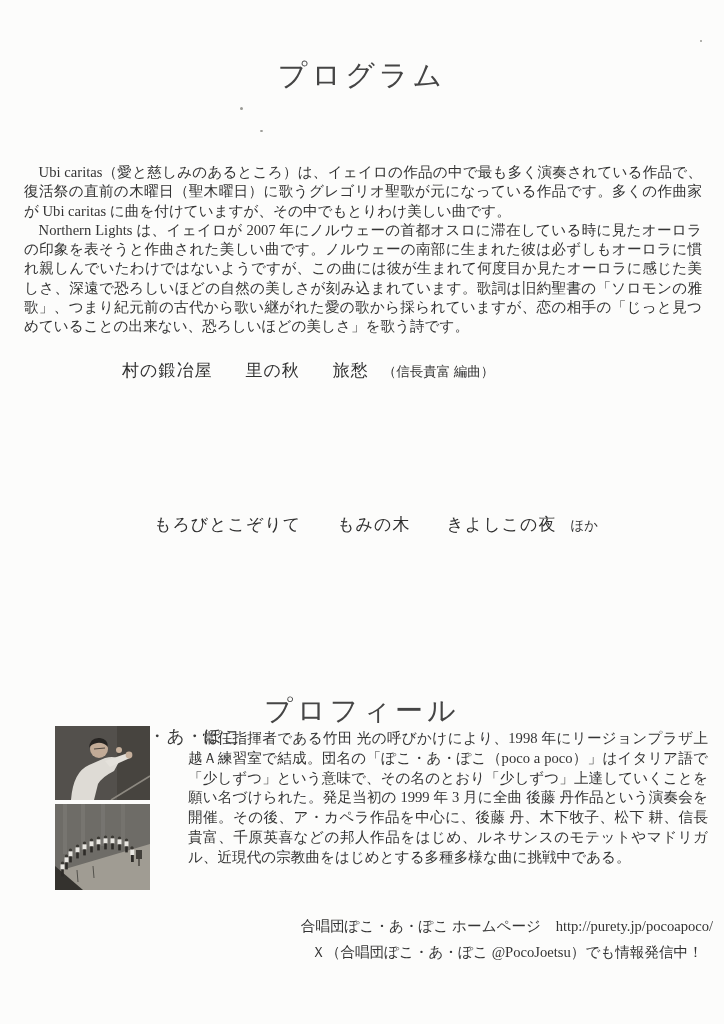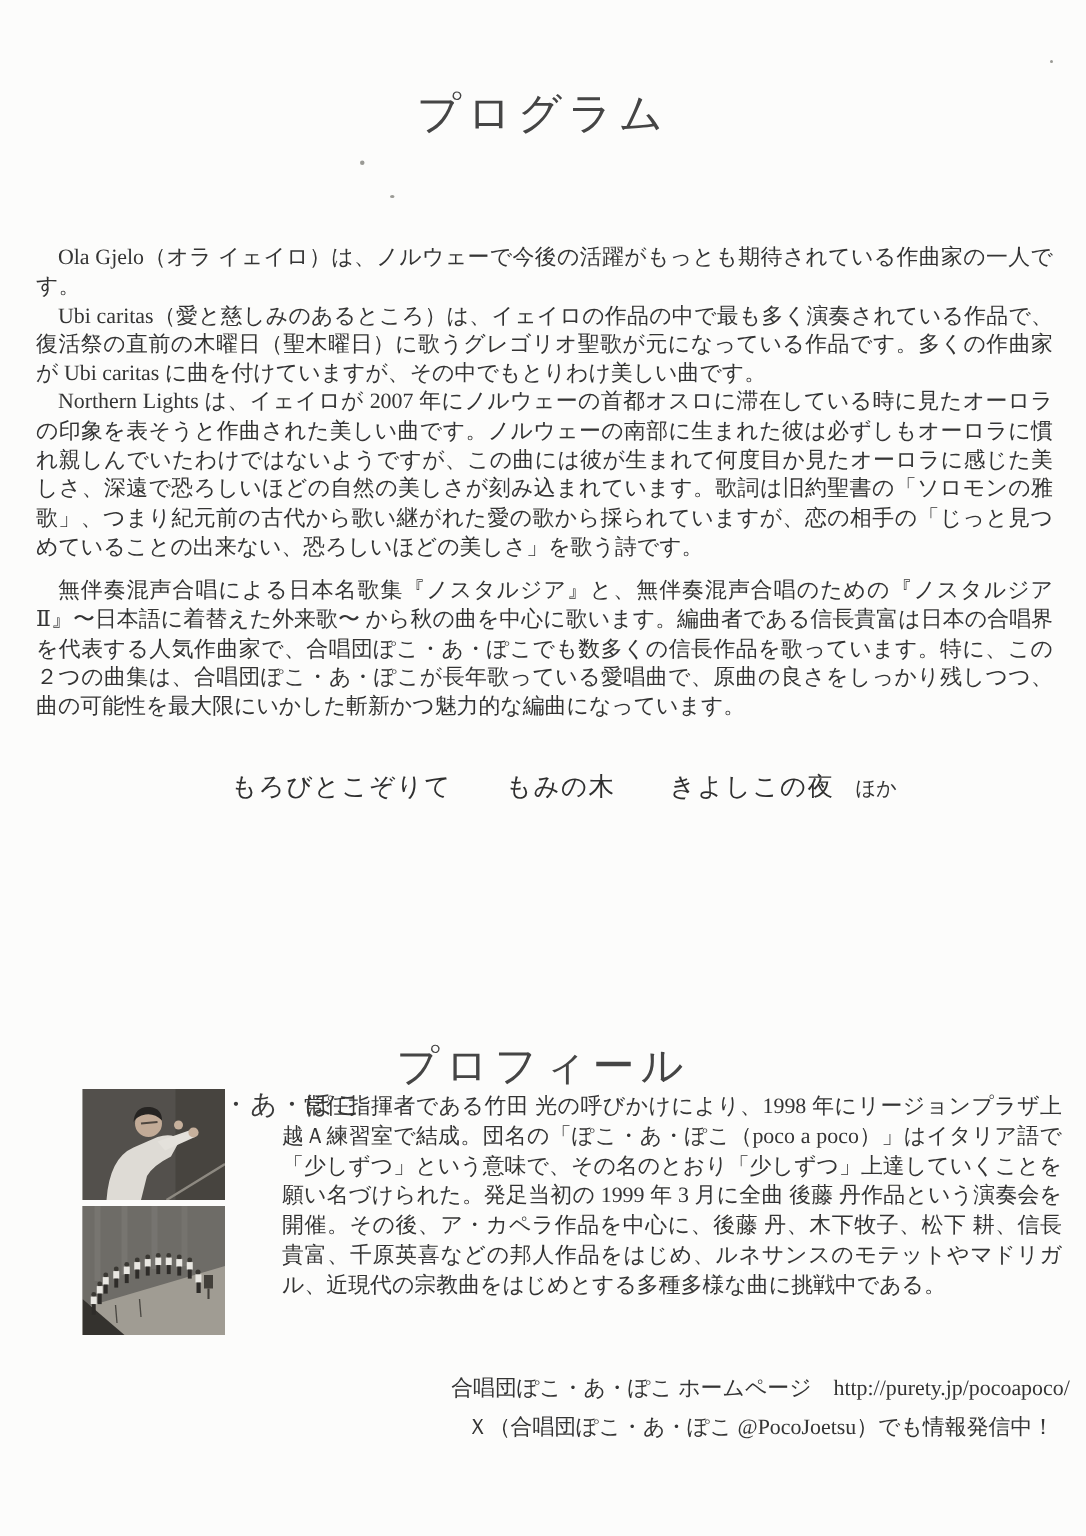--- a/index.html
+++ b/index.html
@@ -49,27 +49,26 @@
   .speck{position:absolute;background:#9a9a95;border-radius:50%;}
 </style>
 </head>
 <body>
 
 <div class="page">
 
   <div class="big-title" id="program-title">プログラム</div>
 
   <div class="body-block" style="top:163px;">
-    <p>Ola Gjelo（オラ イェイロ）は、ノルウェーで今後の活躍がもっとも期待されている作曲家の一人です。</p>
     <p>Ubi caritas（愛と慈しみのあるところ）は、イェイロの作品の中で最も多く演奏されている作品で、復活祭の直前の木曜日（聖木曜日）に歌うグレゴリオ聖歌が元になっている作品です。多くの作曲家が Ubi caritas に曲を付けていますが、その中でもとりわけ美しい曲です。</p>
     <p>Northern Lights は、イェイロが 2007 年にノルウェーの首都オスロに滞在している時に見たオーロラの印象を表そうと作曲された美しい曲です。ノルウェーの南部に生まれた彼は必ずしもオーロラに慣れ親しんでいたわけではないようですが、この曲には彼が生まれて何度目か見たオーロラに感じた美しさ、深遠で恐ろしいほどの自然の美しさが刻み込まれています。歌詞は旧約聖書の「ソロモンの雅歌」、つまり紀元前の古代から歌い継がれた愛の歌から採られていますが、恋の相手の「じっと見つめていることの出来ない、恐ろしいほどの美しさ」を歌う詩です。</p>
   </div>
 
-  <div class="body-block" style="top:385px;">
-    <p>無伴奏混声合唱による日本名歌集『ノスタルジア』と、無伴奏混声合唱のための『ノスタルジアⅡ』〜日本語に着替えた外来歌〜 から秋の曲を中心に歌います。編曲者である信長貴富は日本の合唱界を代表する人気作曲家で、合唱団ぽこ・あ・ぽこでも数多くの信長作品を歌っています。特に、この２つの曲集は、合唱団ぽこ・あ・ぽこが長年歌っている愛唱曲で、原曲の良さをしっかり残しつつ、曲の可能性を最大限にいかした斬新かつ魅力的な編曲になっています。</p>
+  <div class="song-line" style="left:122px;top:359px;">
+    <span class="song-title">村の鍛冶屋</span><span class="song-gap" style="width:33px;"></span><span class="song-title">里の秋</span><span class="song-gap" style="width:33px;"></span><span class="song-title">旅愁</span><span class="song-credit">（信長貴富 編曲）</span>
   </div>
 
   <div class="song-line" style="left:126px;top:513px;margin-left:28px;">
     <span class="song-title">もろびとこぞりて</span><span class="song-gap"></span><span class="song-title">もみの木</span><span class="song-gap"></span><span class="song-title">きよしこの夜</span><span class="song-credit">ほか</span>
   </div>
 
   <div class="big-title" id="profile-title">プロフィール</div>
 
   <div id="group-name">合唱団ぽこ・あ・ぽこ</div>
 

